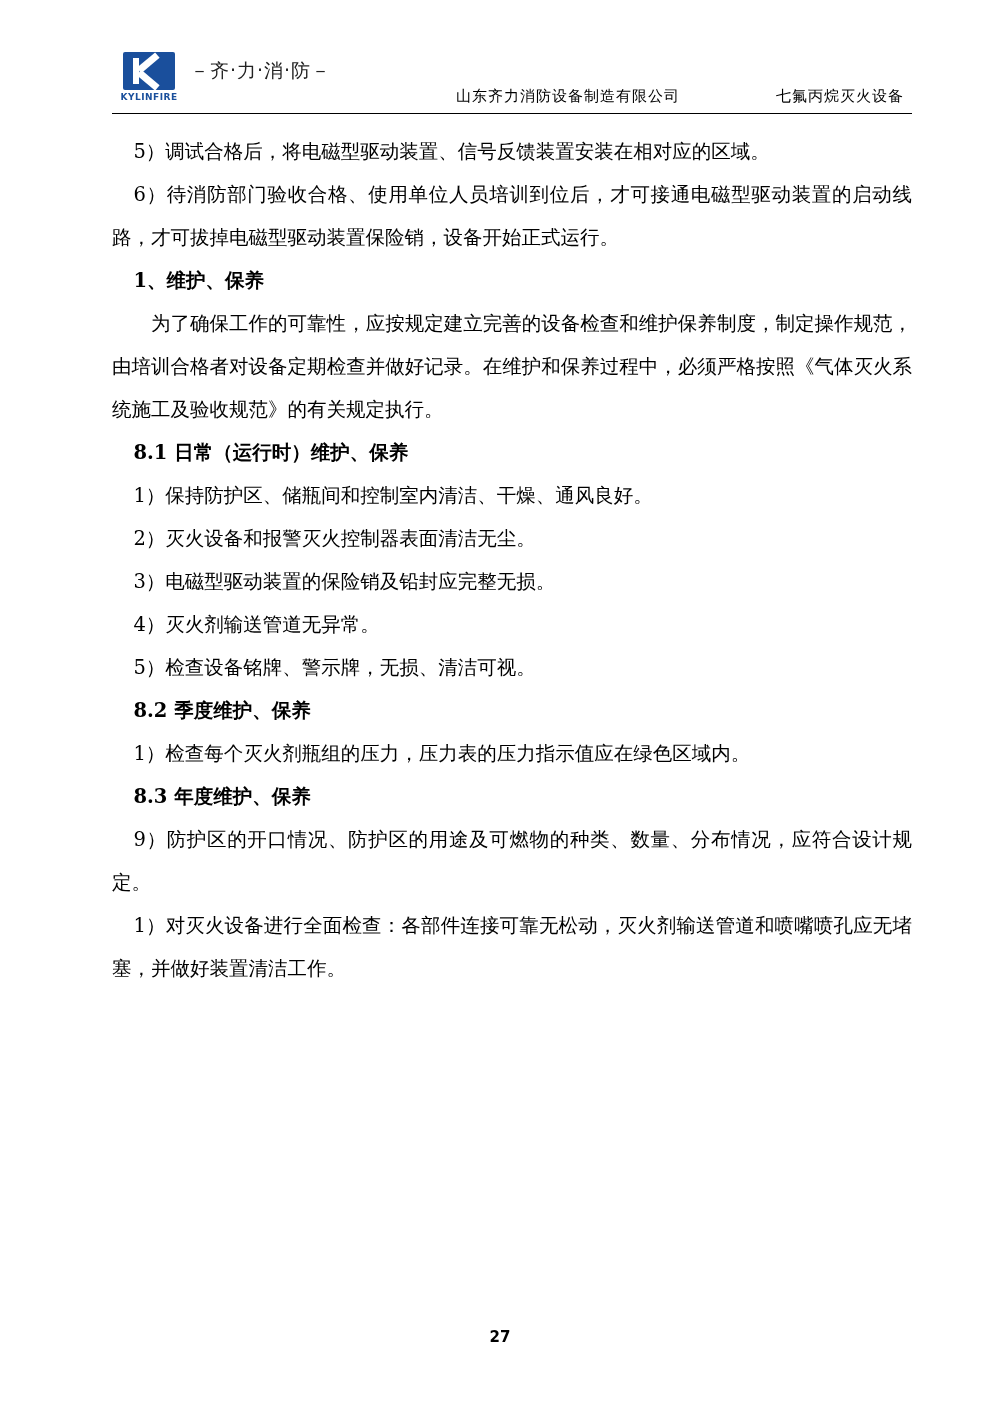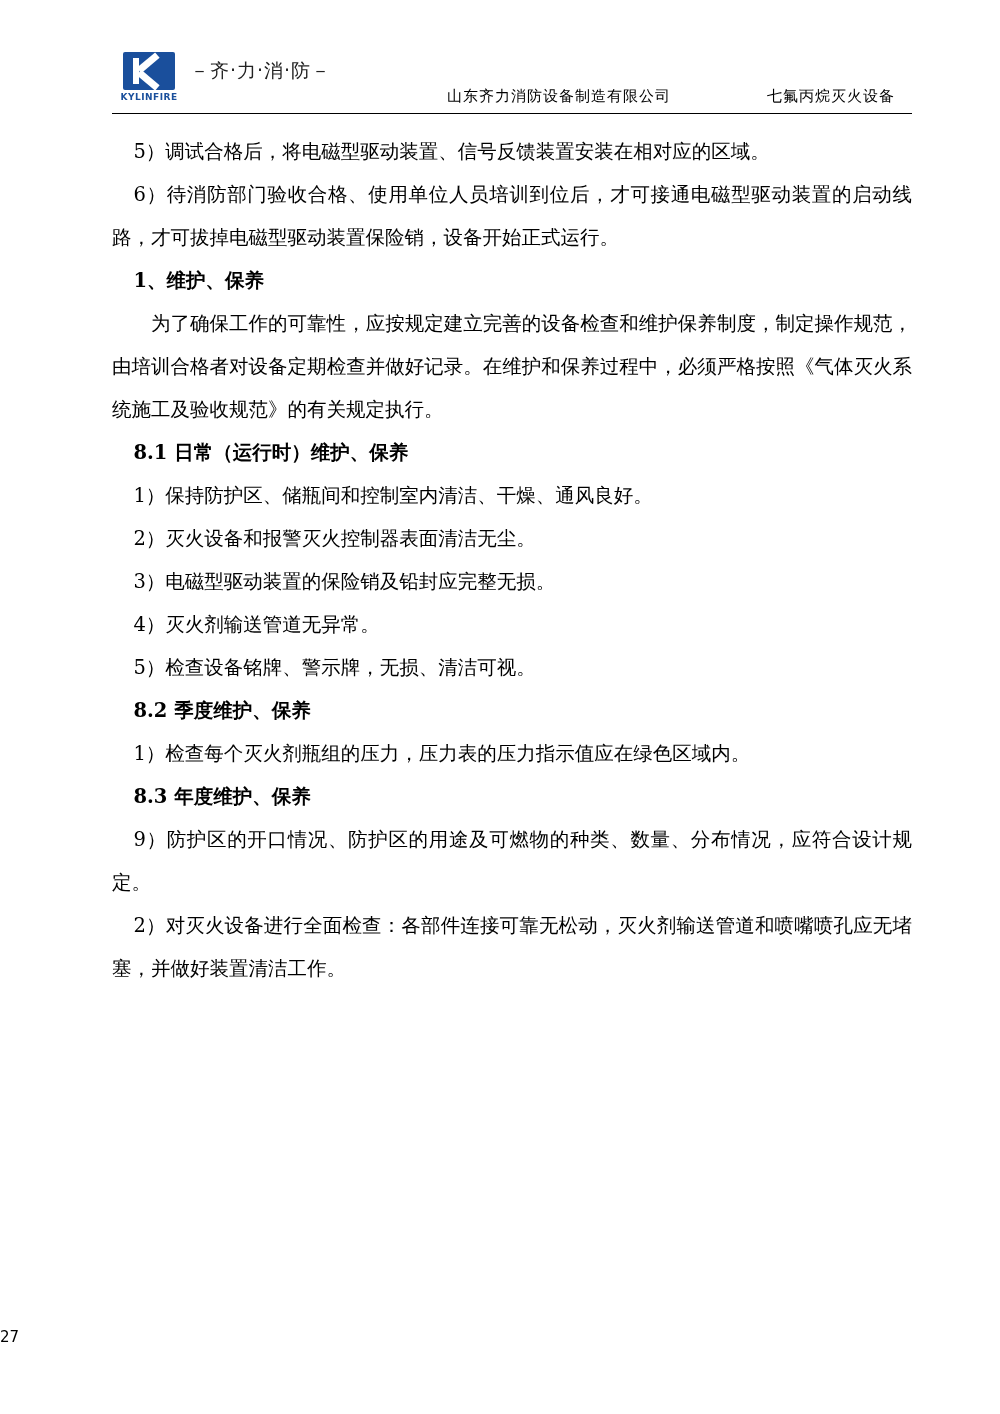--- a/index.html
+++ b/index.html
@@ -107,21 +107,21 @@
     justify-content: flex-end;
     align-items: flex-start;
     font-family: "DejaVu Sans", "Liberation Sans", sans-serif;
     font-size: 15px;
     letter-spacing: 1px;
   }
   .header-company {
     margin-right: 96px;
   }
   .header-product {
-    margin-right: 17px;
+    margin-right: 8px;
   }
   .header-rule {
     position: absolute;
     left: 0;
     right: 0;
     bottom: 0;
     border-bottom: 1.6px solid #000;
   }
   
   .body-text {
@@ -143,23 +143,24 @@
   .h-sec {
     font-weight: bold;
     text-indent: 1.1em;
   }
   
   .page-number {
     position: absolute;
     left: 0;
     right: 0;
     bottom: 68px;
-    text-align: left;
+    text-align: center;
     font-family: "DejaVu Sans", "Liberation Sans", sans-serif;
     font-size: 15px;
+    font-weight: bold;
   }
 </style>
 </head>
 <body>
 
 <div class="page">
 
   <div class="content">
 
     <div class="doc-header">
@@ -187,20 +188,20 @@
       <p class="h-sec">8.1 日常（运行时）维护、保养</p>
       <p class="indent1">1）保持防护区、储瓶间和控制室内清洁、干燥、通风良好。</p>
       <p class="indent1">2）灭火设备和报警灭火控制器表面清洁无尘。</p>
       <p class="indent1">3）电磁型驱动装置的保险销及铅封应完整无损。</p>
       <p class="indent1">4）灭火剂输送管道无异常。</p>
       <p class="indent1">5）检查设备铭牌、警示牌，无损、清洁可视。</p>
       <p class="h-sec">8.2 季度维护、保养</p>
       <p class="indent1">1）检查每个灭火剂瓶组的压力，压力表的压力指示值应在绿色区域内。</p>
       <p class="h-sec">8.3 年度维护、保养</p>
       <p class="indent1">9）防护区的开口情况、防护区的用途及可燃物的种类、数量、分布情况，应符合设计规定。</p>
-      <p class="indent1">2）对灭火设备进行全面检查：各部件连接可靠无松动，灭火剂输送管道和喷嘴喷孔应无堵塞，并做好装置清洁工作。</p>
+      <p class="indent1">1）对灭火设备进行全面检查：各部件连接可靠无松动，灭火剂输送管道和喷嘴喷孔应无堵塞，并做好装置清洁工作。</p>
     </div>
 
   </div>
 
   <div class="page-number">27</div>
 
 </div>
 
 </body></html>

